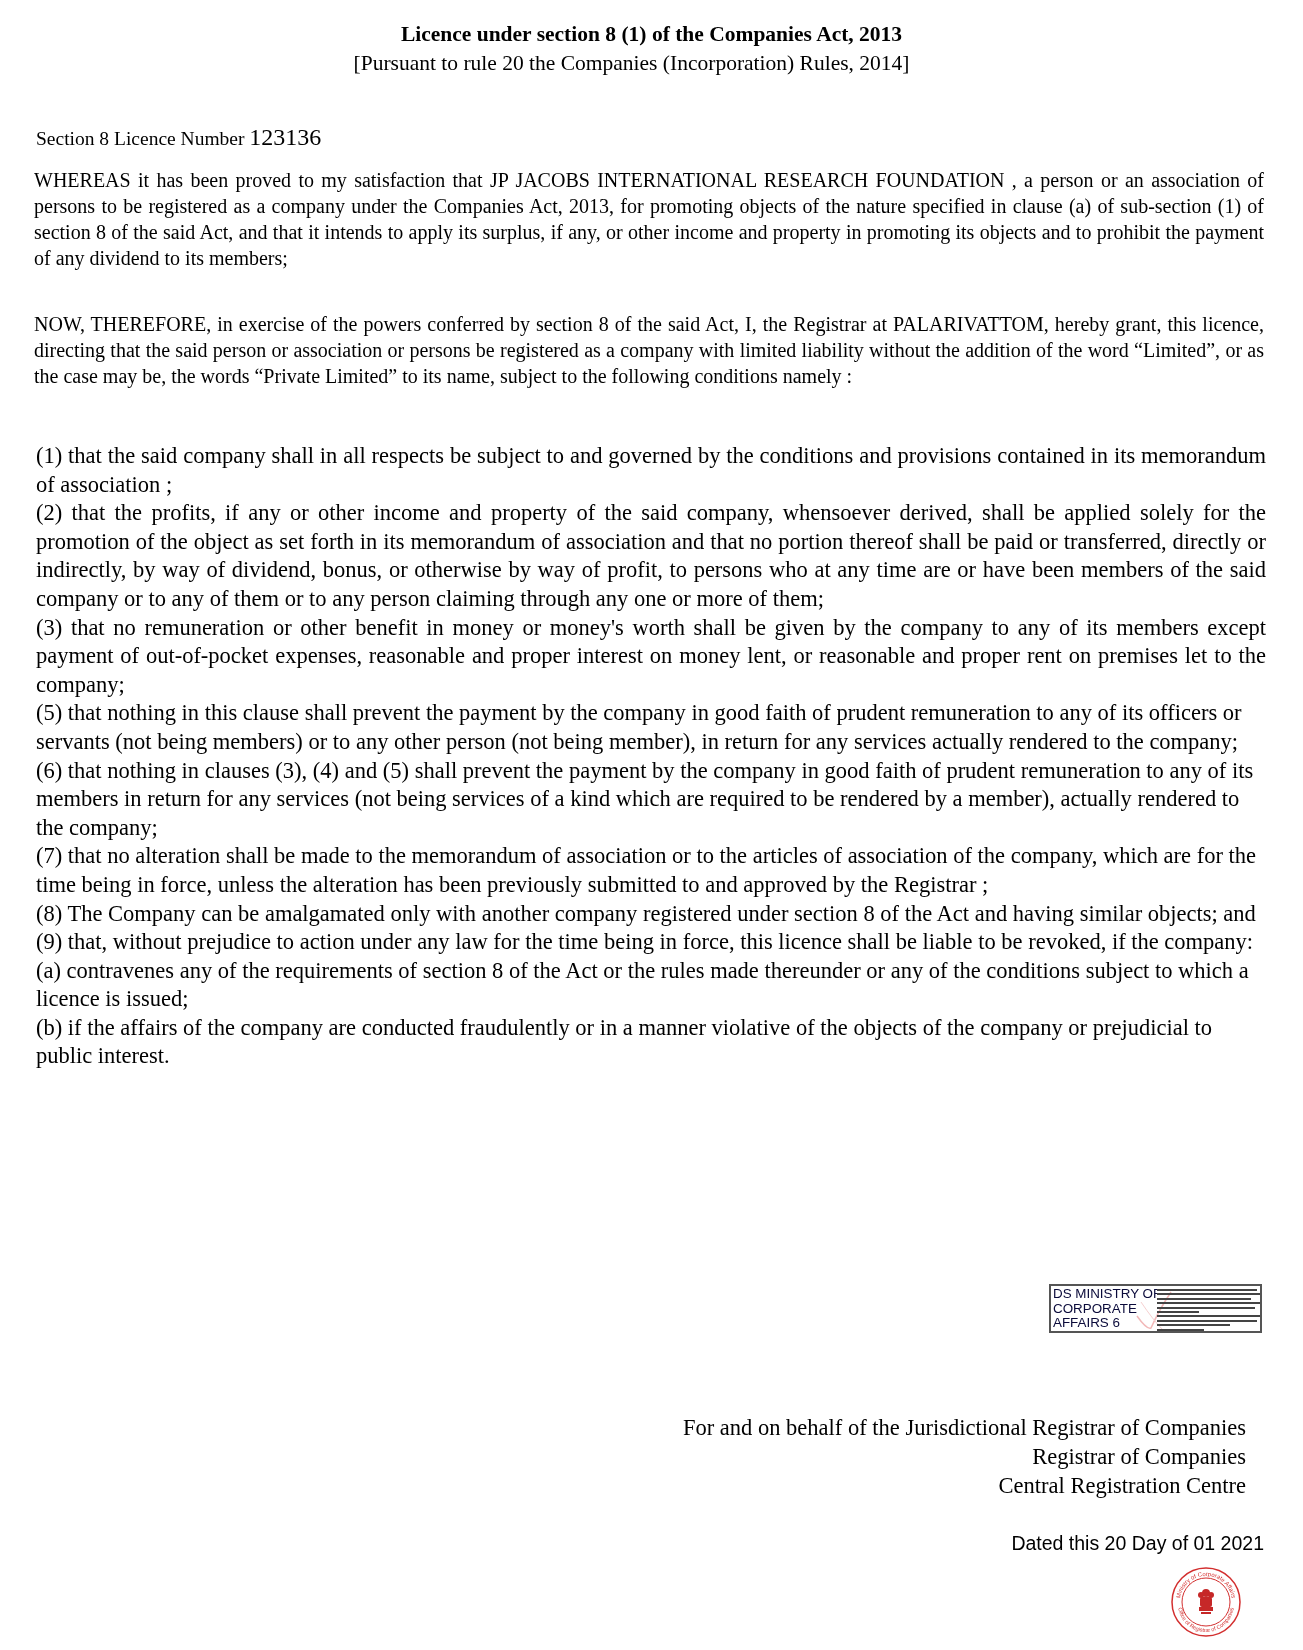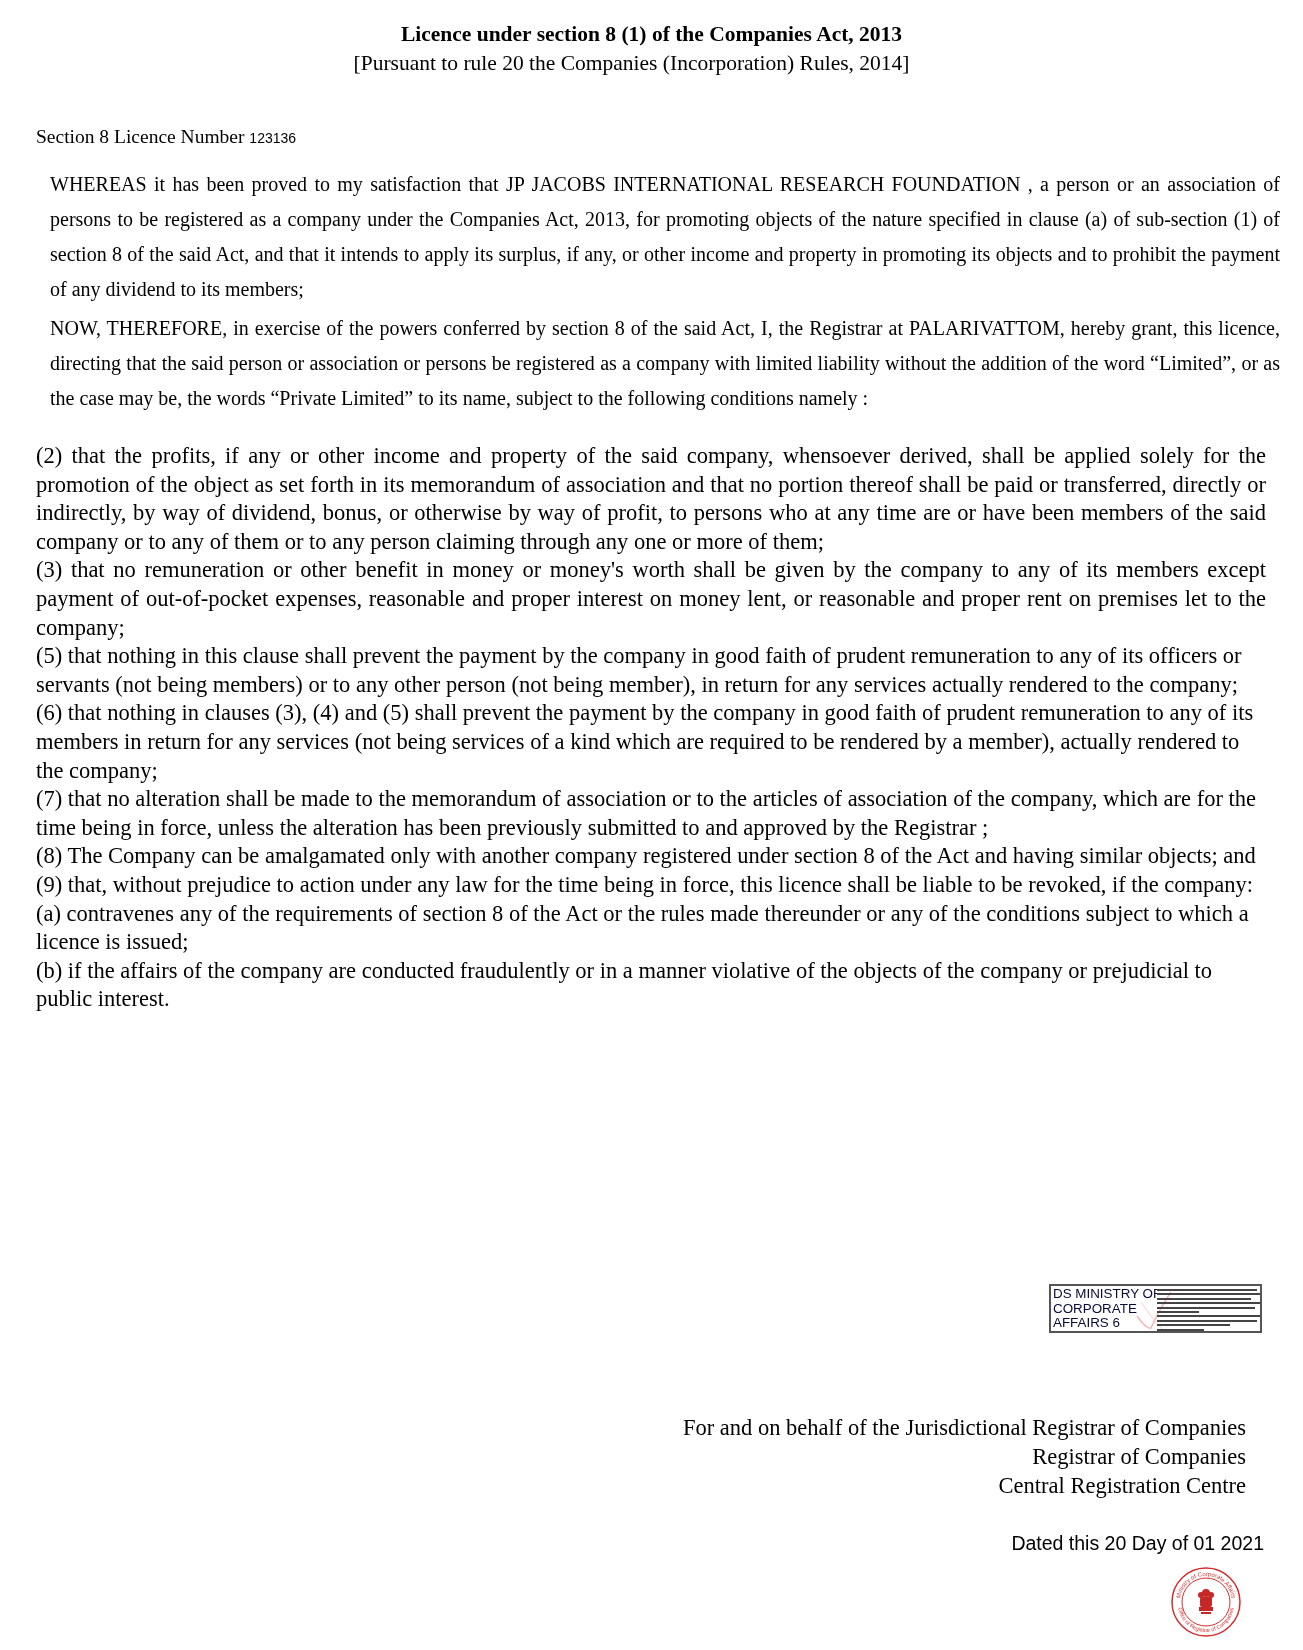--- a/index.html
+++ b/index.html
@@ -2,22 +2,22 @@
 <html><head>
   <meta charset="utf-8">
   <style>
     html, body { margin: 0; padding: 0; background: #ffffff; }
     body { width: 1303px; height: 1650px; position: relative; overflow: hidden; color: #000; }
     .serif { font-family: "Liberation Serif", "DejaVu Serif", serif; }
     .sans { font-family: "Liberation Sans", "DejaVu Sans", sans-serif; }
     .title { position: absolute; top: 20px; left: 0; width: 1303px; text-align: center; font-size: 21.5px; font-weight: bold; line-height: 28px; }
     .subtitle { position: absolute; top: 49px; left: 0; width: 1263px; text-align: center; font-size: 21.5px; line-height: 28px; }
     .licno { position: absolute; top: 124px; left: 36px; font-size: 19.5px; line-height: 26px; }
-    .licno .num { font-family: Liberation Sans, sans-serif; font-size: 14px; }
-    .para { position: absolute; left: 34px; width: 1230px; font-size: 20px; line-height: 35px; text-align: justify; text-align-last: left; margin-left: 16px; }
+    .licno .num { font-family: Liberation Serif, serif; font-size: 24px; }
+    .para { position: absolute; left: 34px; width: 1230px; font-size: 20px; line-height: 26px; text-align: justify; text-align-last: left; }
     .para1 { top: 167px; }
     .para2 { top: 311px; }
     .conds { position: absolute; top: 442px; left: 36px; width: 1230px; font-size: 22.5px; line-height: 28.6px; }
     .cond { display: block; }
     .cond.j { text-align: justify; text-align-last: left; }
     .sigbox { position: absolute; top: 1284px; left: 1049px; width: 213px; height: 49px; border: 2px solid #555; box-sizing: border-box; background: #fff; overflow: hidden; }
     .sigbox .signame { position: absolute; left: 2px; top: 1px; font-size: 13.4px; line-height: 14.5px; color: #0a0a3a; }
     .sigbox .sigdetail { position: absolute; left: 106px; top: 3px; width: 104px; }
     .sigbox .sigdetail div { height: 2px; background: #444; margin-bottom: 2.4px; }
     .sigbox .tick { position: absolute; left: 82px; top: 4px; width: 40px; height: 42px; }
@@ -38,20 +38,21 @@
 
   <div class="licno serif">
     <span>Section 8 Licence Number</span>
     <span class="num">123136</span>
   </div>
 
   <div class="para para1 serif">WHEREAS it has been proved to my satisfaction that JP JACOBS INTERNATIONAL RESEARCH FOUNDATION , a person or an association of persons to be registered as a company under the Companies Act, 2013, for promoting objects of the nature specified in clause (a) of sub-section (1) of section 8 of the said Act, and that it intends to apply its surplus, if any, or other income and property in promoting its objects and to prohibit the payment of any dividend to its members;</div>
   <div class="para para2 serif">NOW, THEREFORE, in exercise of the powers conferred by section 8 of the said Act, I, the Registrar at PALARIVATTOM, hereby grant, this licence, directing that the said person or association or persons be registered as a company with limited liability without the addition of the word “Limited”, or as the case may be, the words “Private Limited” to its name, subject to the following conditions  namely :</div>
 
   <div class="conds serif">
+    <span class="cond j">(1) that the said company shall in all respects be subject to and governed by the conditions and provisions contained in its memorandum of association ;</span>
     <span class="cond j">(2) that the profits, if any or other income and property of the said company, whensoever derived, shall be applied solely for the promotion of the object as set forth in its memorandum of association and that no portion thereof shall be paid or transferred, directly or indirectly, by way of dividend, bonus, or otherwise by way of profit, to persons who at any time are or have been members of the said company or to any of them or to any person claiming through any one or more of them;</span>
     <span class="cond j">(3) that no remuneration or other benefit in money or money's worth shall be given by the company to any of its members except payment of out-of-pocket expenses, reasonable and proper interest on money lent, or reasonable and proper rent on premises let to the company;</span>
     <span class="cond">(5)  that nothing in this clause shall prevent the payment by the company in good faith of prudent remuneration to any of its officers or servants (not being members) or to any other person (not being member), in return for any services actually rendered to the company;</span>
     <span class="cond">(6)  that nothing in clauses (3), (4) and (5) shall prevent the payment by the company in good faith of prudent remuneration to any of its members in return for any services (not being services of a kind which are required to be rendered by a member), actually rendered to the company;</span>
     <span class="cond">(7) that no alteration shall be made to the memorandum of association or to the articles of association of the company, which are for the time being in force, unless the alteration has been previously submitted to and approved by the Registrar ;</span>
     <span class="cond">(8) The Company can be amalgamated only with another company registered under section 8 of the Act and having similar objects; and</span>
     <span class="cond">(9) that, without prejudice to action under any law for the time being in force, this licence shall be liable to be revoked, if the company:</span>
     <span class="cond">(a) contravenes any of the requirements of section 8 of the Act or the rules made thereunder or any of the conditions subject to which a licence is issued;</span>
     <span class="cond">(b) if the affairs of the company are conducted fraudulently or in a manner violative of the objects of the company or prejudicial to public interest.</span>
   </div>

